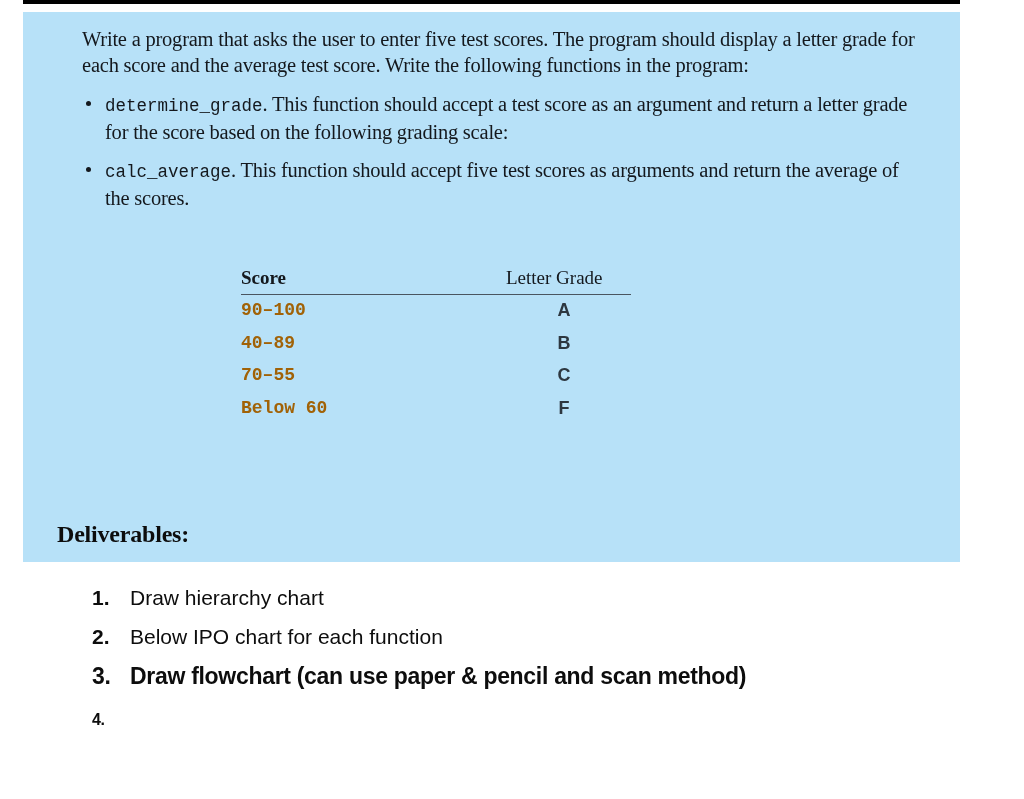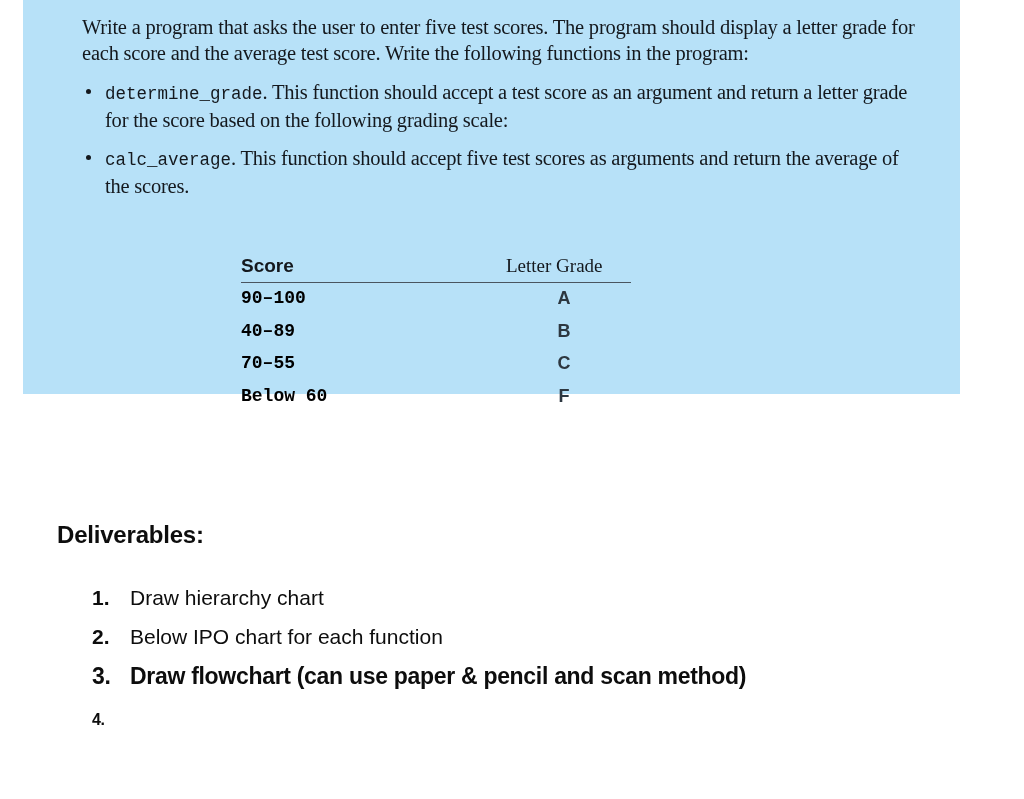--- a/index.html
+++ b/index.html
@@ -23,23 +23,23 @@
     top: 0px;
     width: 937px;
     height: 4px;
     background: #000000;
   }
 
   
   .callout {
     position: absolute;
     left: 23px;
-    top: 0;
+    top: 12px;
     width: 937px;
-    height: 394px;
+    height: 550px;
     background: #b7e1f8;
     box-sizing: border-box;
   }
 
   .callout-inner {
     position: absolute;
     left: 59px;
     top: 14px;
     width: 834px;
   }
@@ -96,21 +96,21 @@
   .gt-head {
     position: relative;
     height: 24px;
     border-bottom: 1.6px solid #4a5560;
     padding-bottom: 3px;
   }
   .gt-head .h-score {
     position: absolute;
     left: 0;
     top: 0;
-    font-family: Liberation Sans, sans-serif;
+    font-family: Liberation Serif, serif;
     font-size: 19px;
     font-weight: 600;
     color: #14181d;
     text-align: center;
   }
   .gt-head .h-grade {
     position: absolute;
     left: 265px;
     top: 0;
     font-family: "Liberation Serif", serif;
@@ -122,41 +122,41 @@
     position: relative;
     height: 32.5px;
   }
   .gt-row .c-score {
     position: absolute;
     left: 0;
     top: 5px;
     font-family: "Liberation Mono", "DejaVu Sans Mono", monospace;
     font-size: 18px;
     font-weight: 700;
-    color: #000000;
+    color: #a16207;
     white-space: pre;
   }
   .gt-row .c-grade {
     position: absolute;
     left: 311px;
     top: 5px;
     width: 24px;
     text-align: center;
     font-family: "Liberation Sans", sans-serif;
     font-size: 18px;
     font-weight: 700;
     color: #2d3740;
   }
 
   
   .deliverables-title {
     position: absolute;
     left: 57px;
     top: 521px;
-    font-family: Liberation Sans, sans-serif;
+    font-family: Liberation Serif, serif;
     font-size: 24px;
     font-weight: 700;
     color: #0d0d0d;
     letter-spacing: -0.2px;
   }
 
   .deliverables-list {
     position: absolute;
     left: 92px;
     top: 578px;

